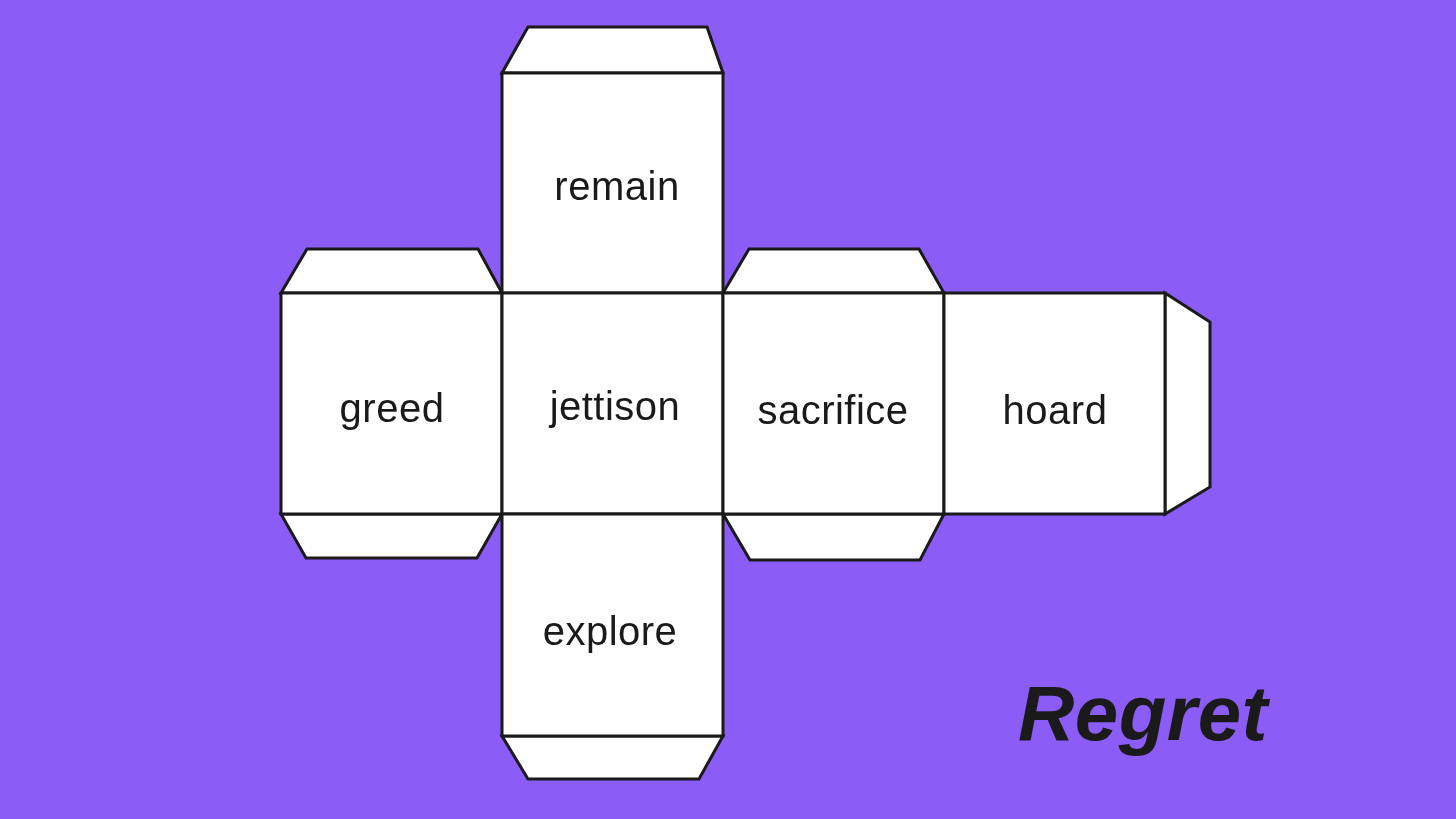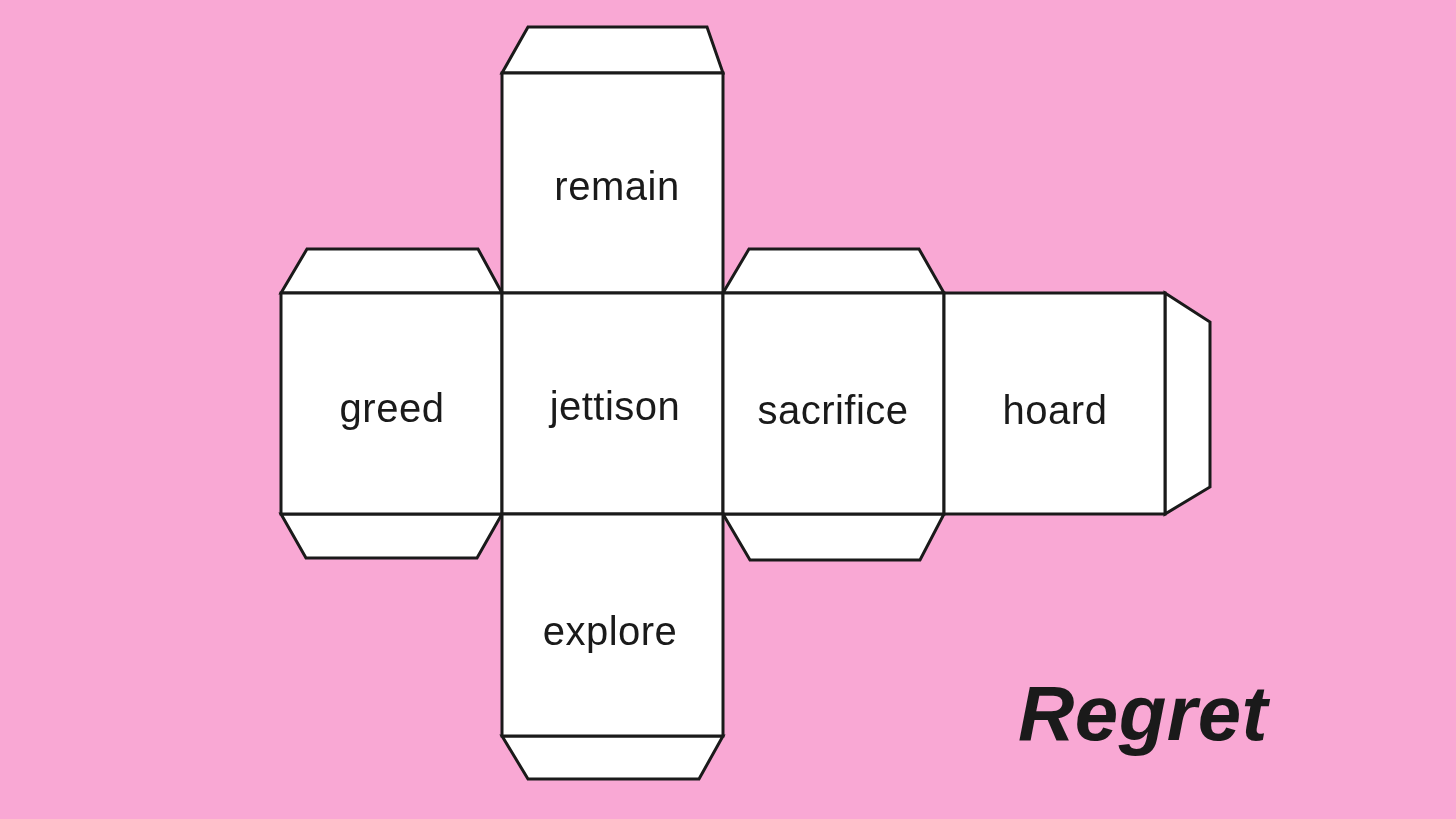--- a/index.html
+++ b/index.html
@@ -4,21 +4,21 @@
 <style>
   html, body {
     margin: 0;
     padding: 0;
     background: #ffffff;
   }
   .stage {
     position: relative;
     width: 1456px;
     height: 819px;
-    background: #f9a8d4;
+    background: #8b5cf6;
     overflow: hidden;
     font-family: "Liberation Sans", sans-serif;
   }
   svg { display: block; }
   .face-shape {
     fill: #ffffff;
     stroke: #1a1a1a;
     stroke-width: 3;
     stroke-linejoin: miter;
   }

